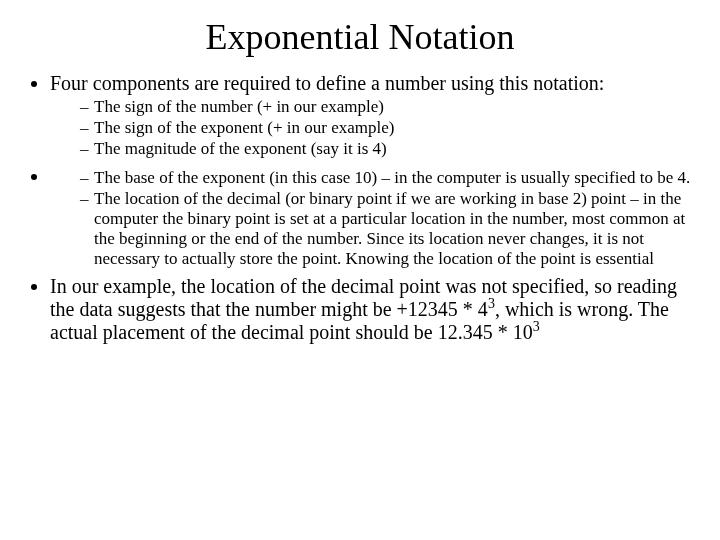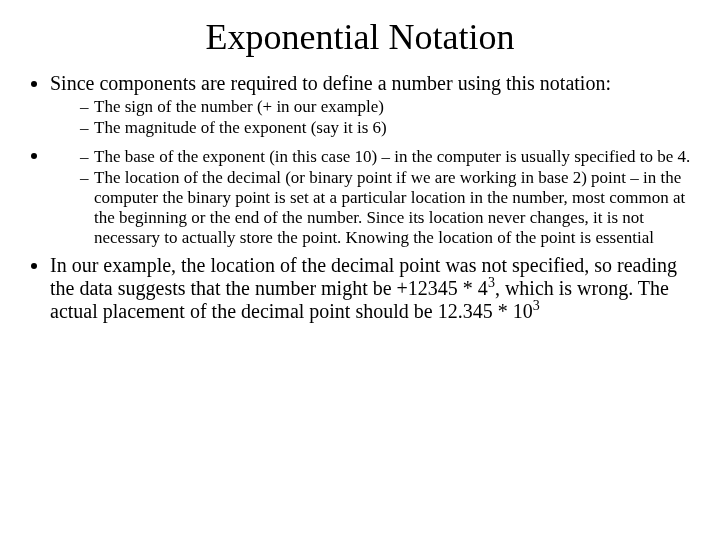--- a/index.html
+++ b/index.html
@@ -59,24 +59,25 @@
 </style>
 </head>
 <body>
 
 <div class="slide">
   <div class="title">Exponential Notation</div>
 
   <ul class="level1">
 
     <li>
-      <span>Since components are required to define a number using this notation:</span>
+      <span>Four components are required to define a number using this notation:</span>
       <ul class="level2">
         <li><span>The sign of the number (+ in our example)</span></li>
-        <li><span>The magnitude of the exponent (say it is 6)</span></li>
+        <li><span>The sign of the exponent (+ in our example)</span></li>
+        <li><span>The magnitude of the exponent (say it is 4)</span></li>
       </ul>
     </li>
 
     <li>
       <ul class="level2">
         <li><span>The base of the exponent (in this case 10) – in the computer is usually specified to be 4.</span></li>
         <li><span>The location of the decimal (or binary point if we are working in base 2) point – in the computer the binary point is set at a particular location in the number, most common at the beginning or the end of the number. Since its location never changes, it is not necessary to actually store the point. Knowing the location of the point is essential</span></li>
       </ul>
     </li>
 

